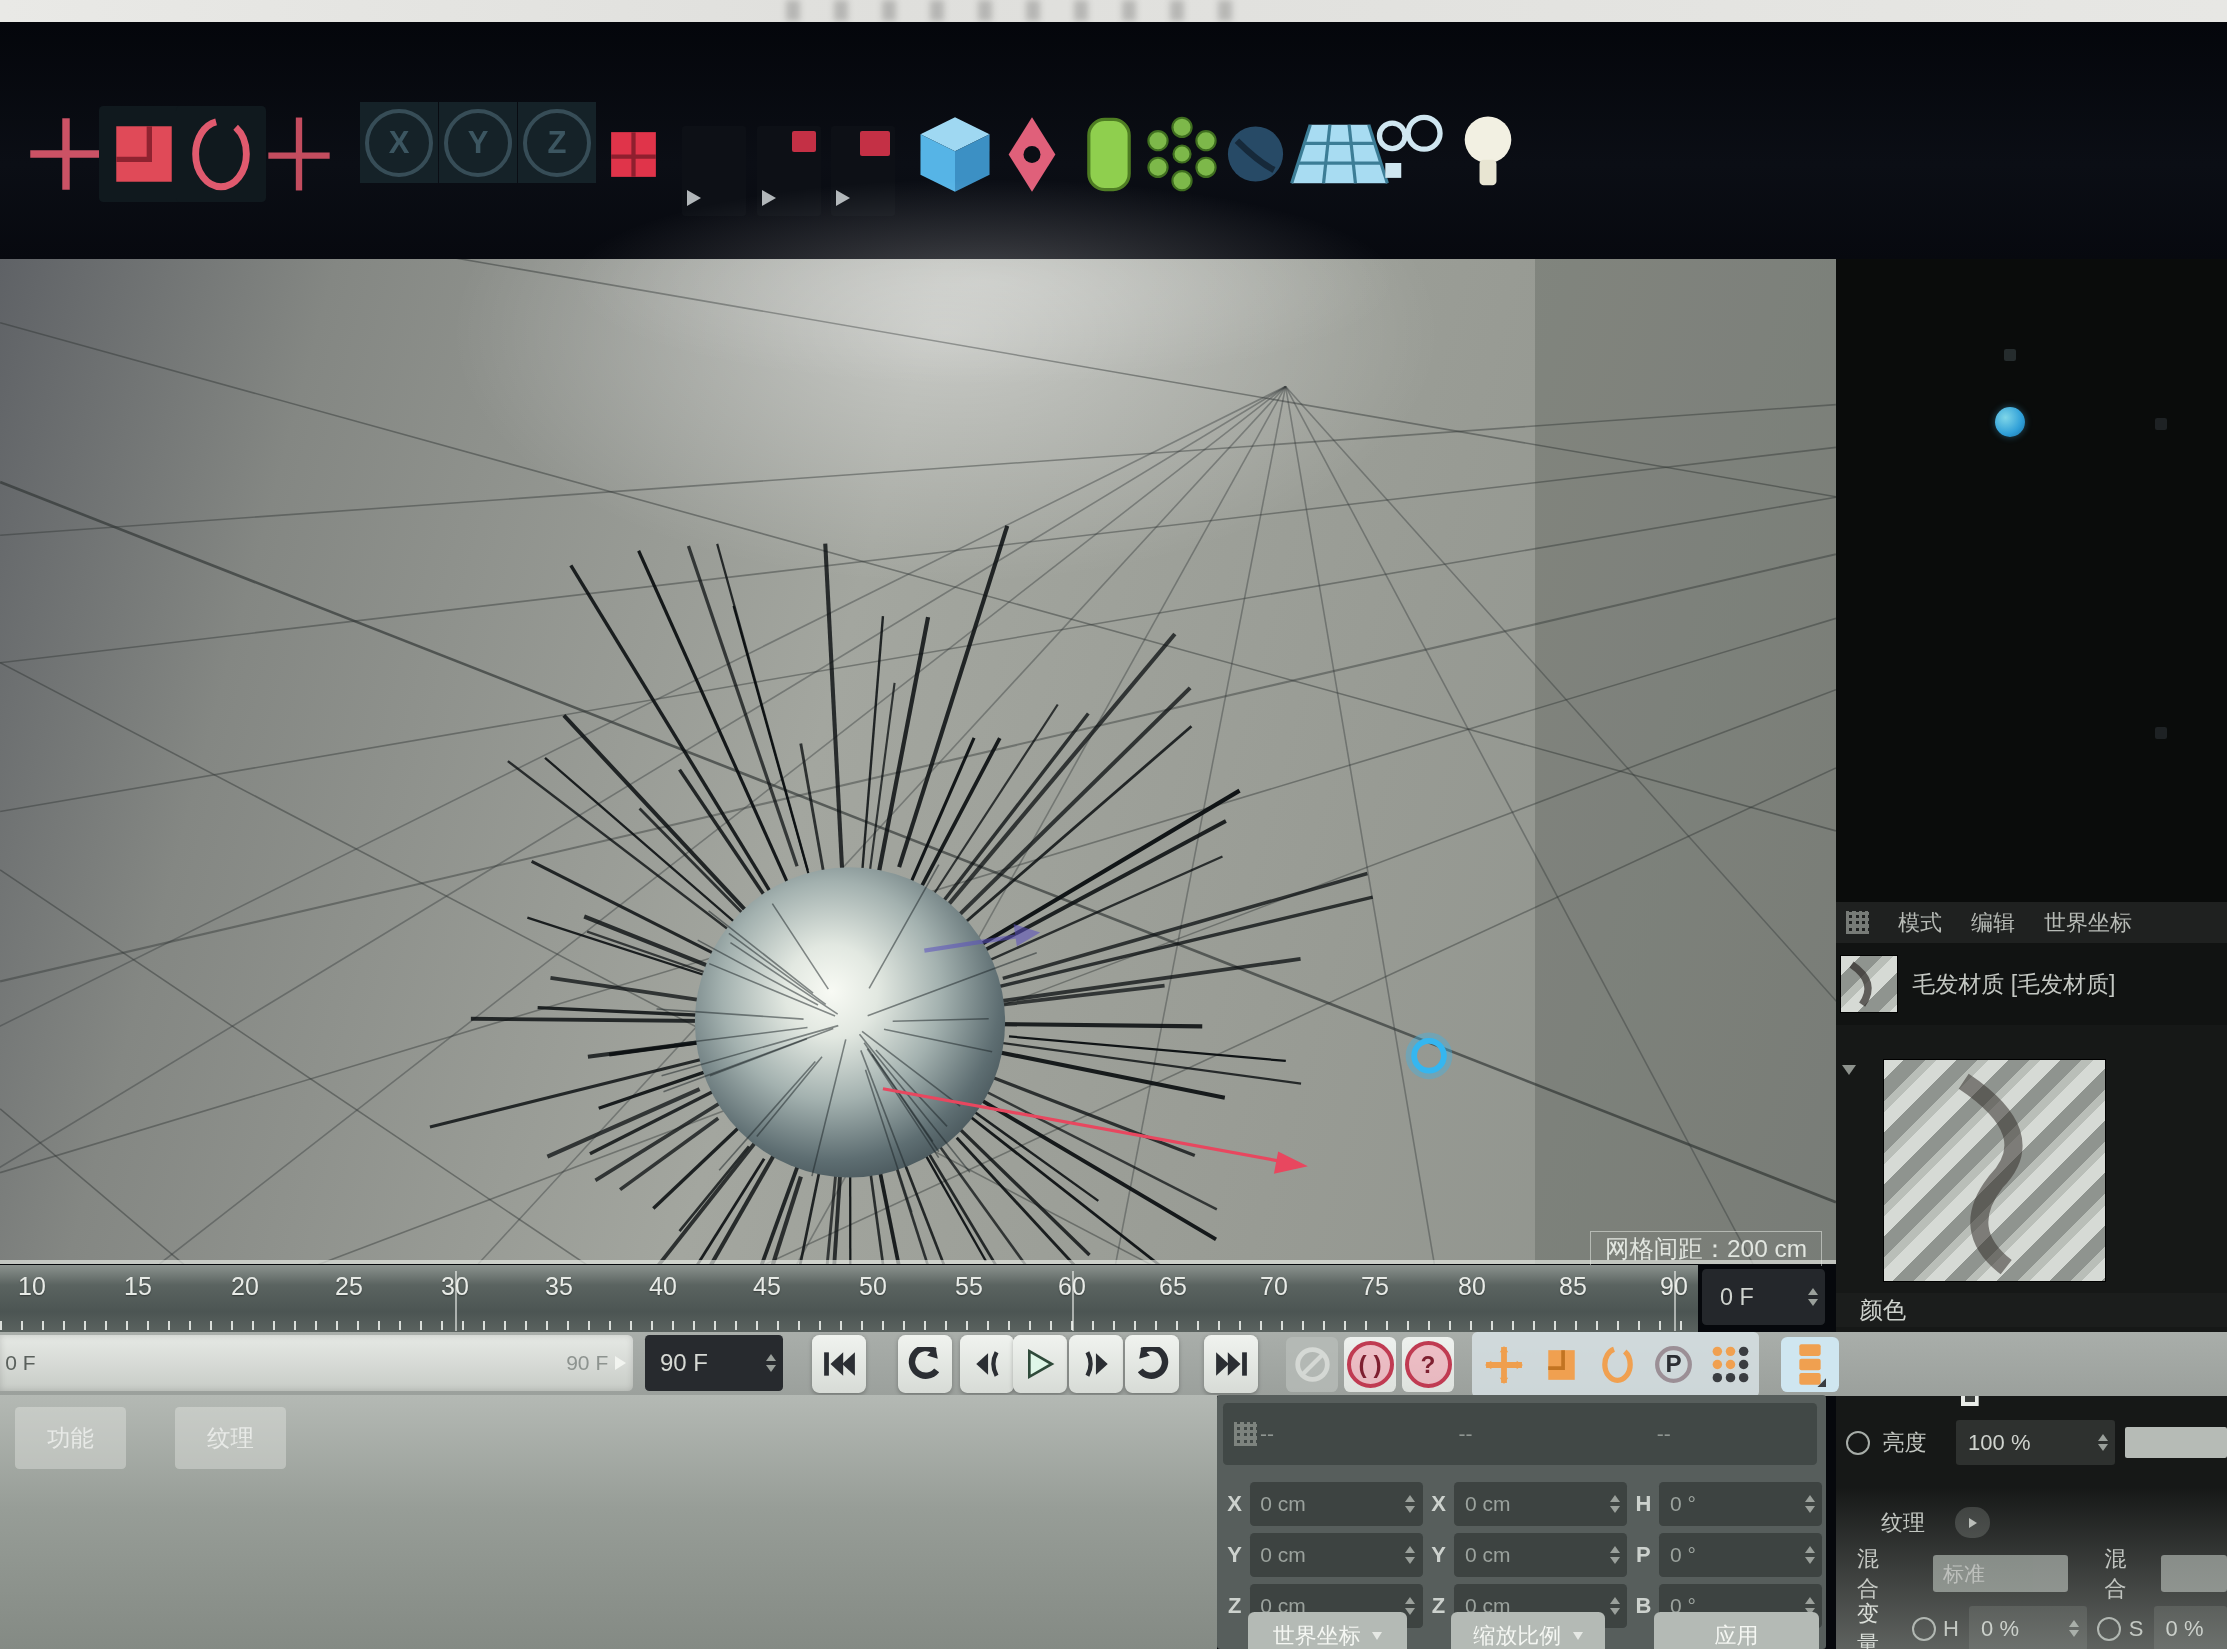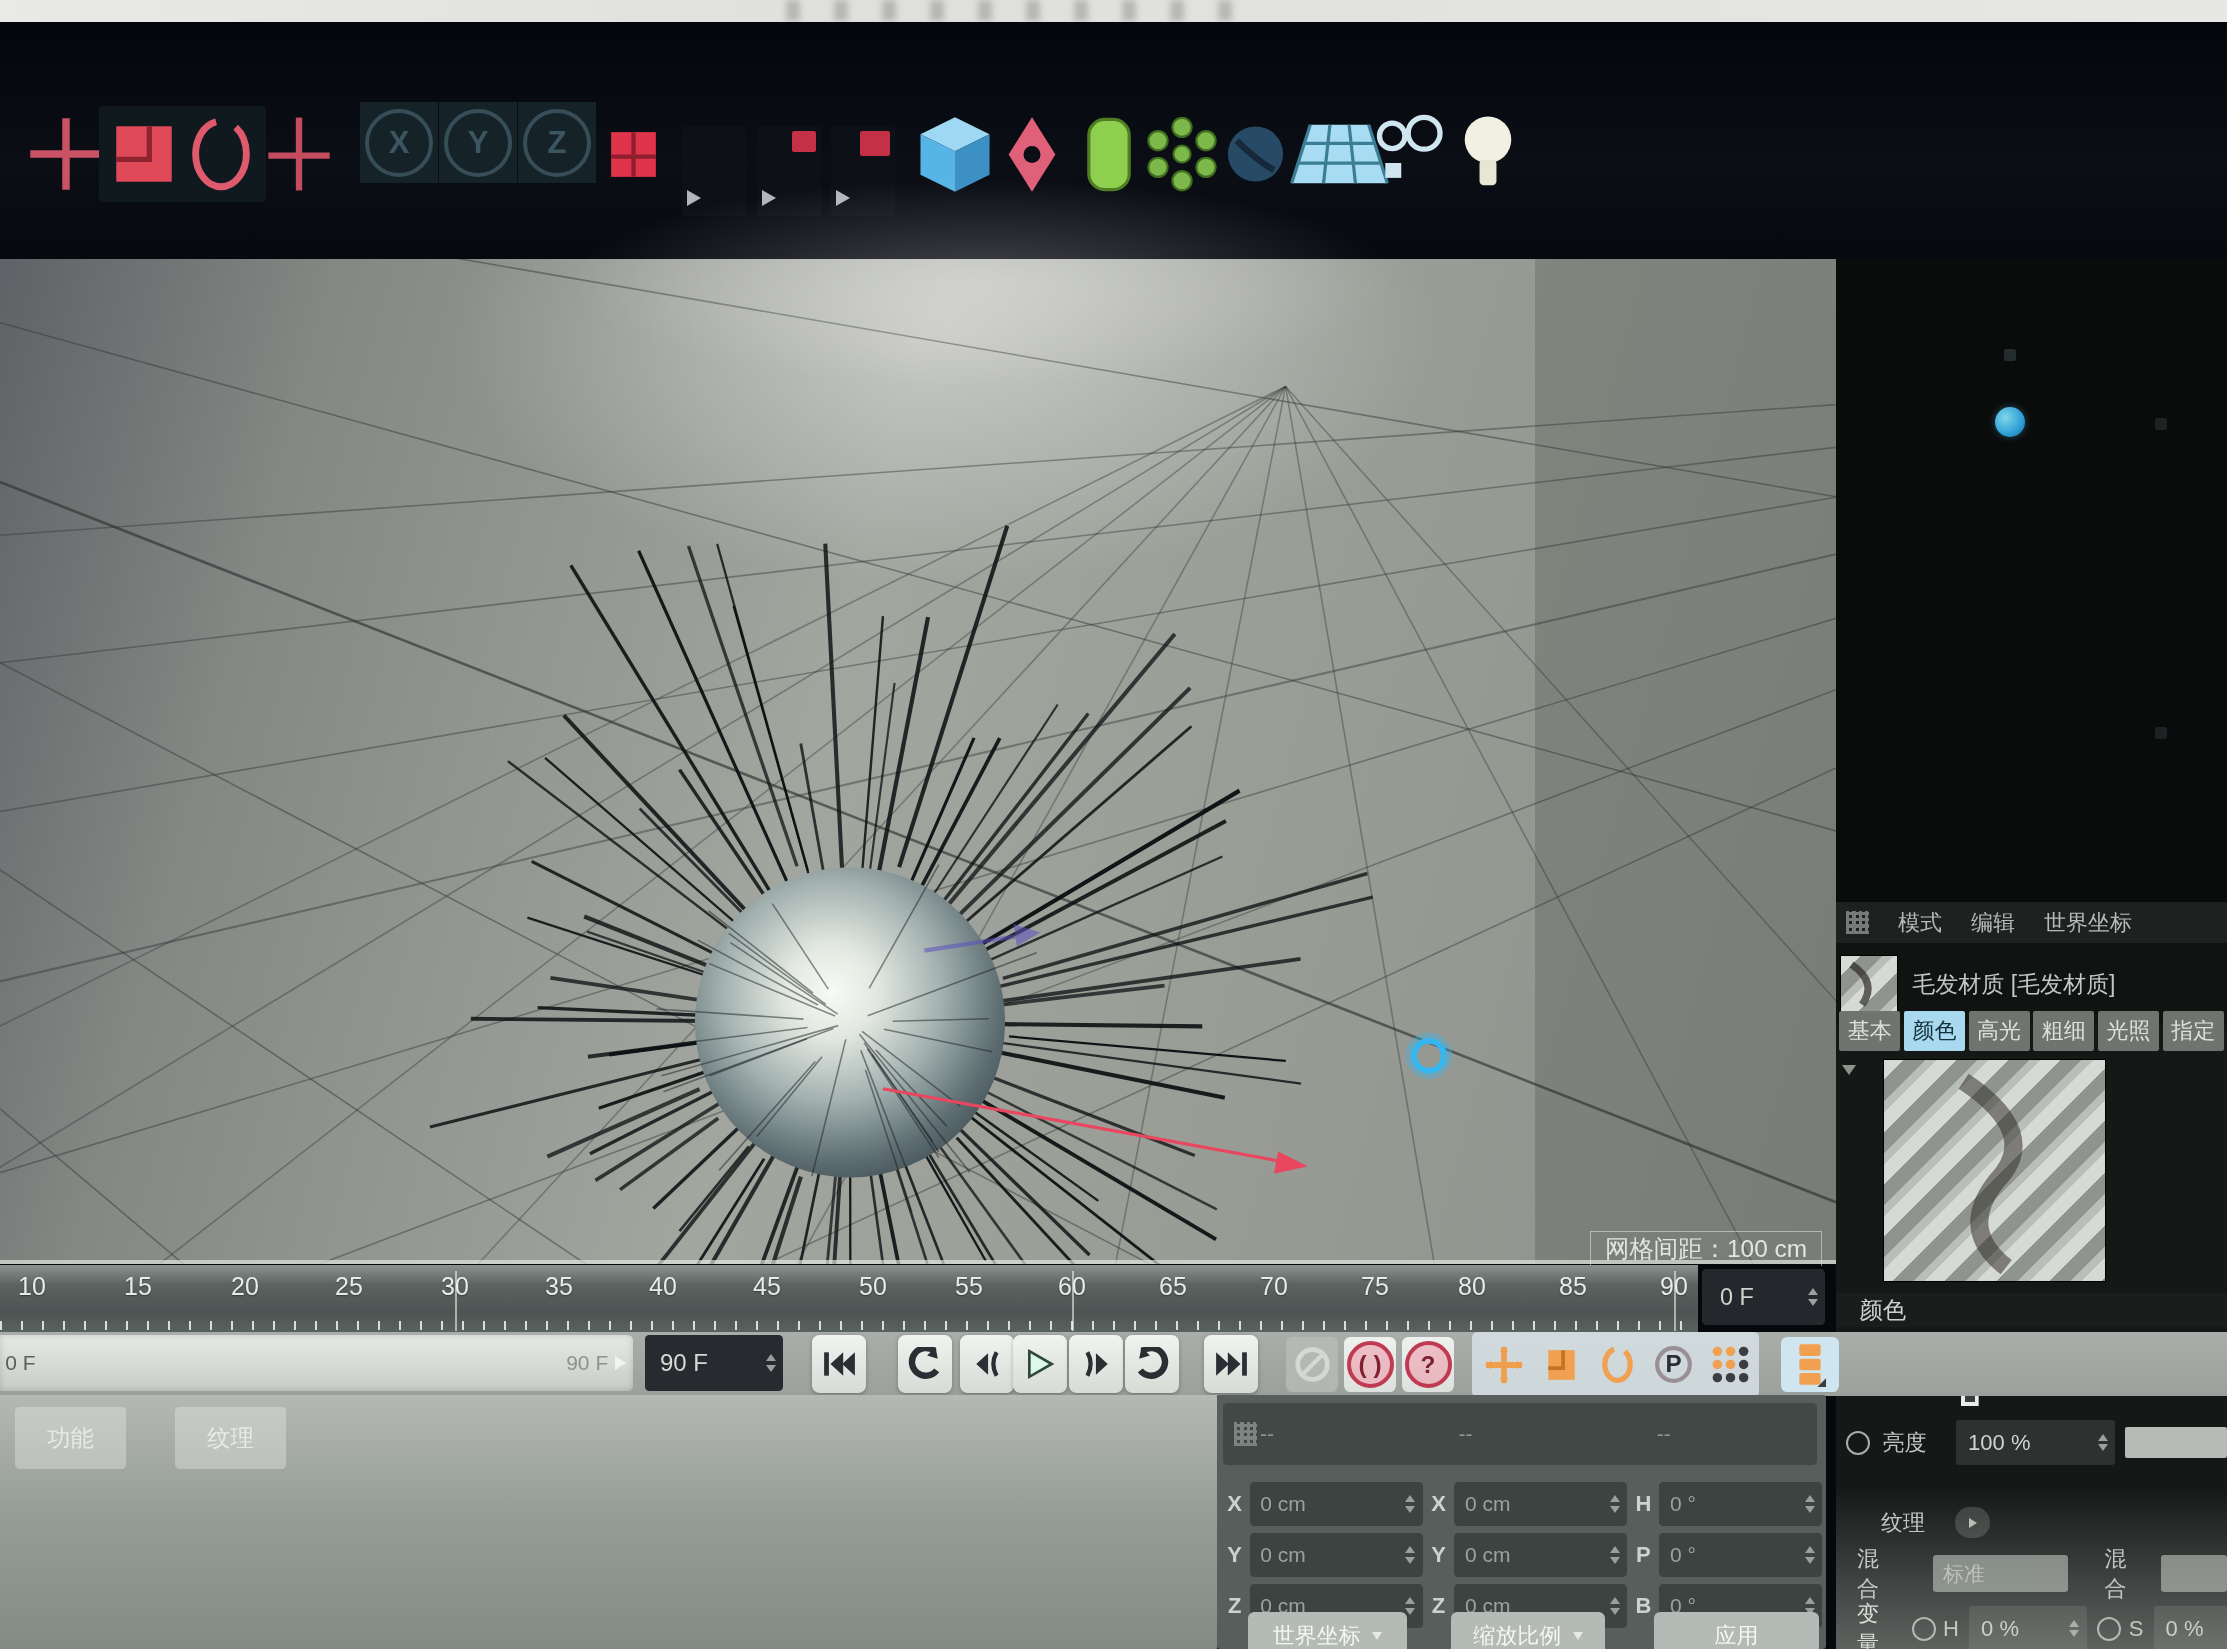--- a/index.html
+++ b/index.html
@@ -408,21 +408,21 @@
         <polygon points="2462,1708 2406,1680 2398,1722" fill="#e8475f"></polygon>
       </g>
       <g>
         <circle cx="2690" cy="1500" r="34" fill="none" stroke="rgba(53,182,240,.35)" stroke-width="20"></circle>
         <circle cx="2690" cy="1500" r="28" fill="none" stroke="#35b6f0" stroke-width="11"></circle>
       </g>
     </svg>
   </div>
   <div id="vp-right-band" class="abs"></div>
   <div id="grid-label-box" class="abs">
-    <span>网格间距：100 cm</span>
+    <span>网格间距：200 cm</span>
   </div>
   <div id="vp-frame" class="abs"></div>
 
   <div id="objman" class="abs">
     <div class="sphere-obj-icon"></div>
     <div class="faint-dot" style="left:168px;top:90px;background:#2c3436"></div>
     <div class="faint-dot" style="left:319px;top:159px"></div>
     <div class="faint-dot" style="left:319px;top:468px"></div>
   </div>
 
@@ -433,28 +433,20 @@
       <span>编辑</span>
       <span>世界坐标</span>
     </div>
     <div id="mat-row">
       <div id="mat-thumb" class="stripe-thumb">
         <svg width="56" height="56" viewBox="0 0 106 106">
             <path d="M20 16 Q70 50 40 92" stroke="#2e2a26" stroke-width="14" fill="none" opacity=".7"></path>
           </svg>
       </div>
       <span id="mat-name">毛发材质 [毛发材质]</span>
-    </div>
-    <div id="attr-tabs">
-      <div class="atab">基本</div>
-      <div class="atab active">颜色</div>
-      <div class="atab">高光</div>
-      <div class="atab">粗细</div>
-      <div class="atab">光照</div>
-      <div class="atab">指定</div>
     </div>
     <div id="preview-tri"></div>
     <div id="mat-preview" class="stripe-thumb">
       <svg width="221" height="221" viewBox="0 0 416 416">
           <path d="M150 40 Q300 140 210 230 Q140 320 230 390" stroke="#35302b" stroke-width="34" fill="none" opacity=".55"></path>
         </svg>
     </div>
     <div id="color-header-row">
       <span>颜色</span>
     </div>

